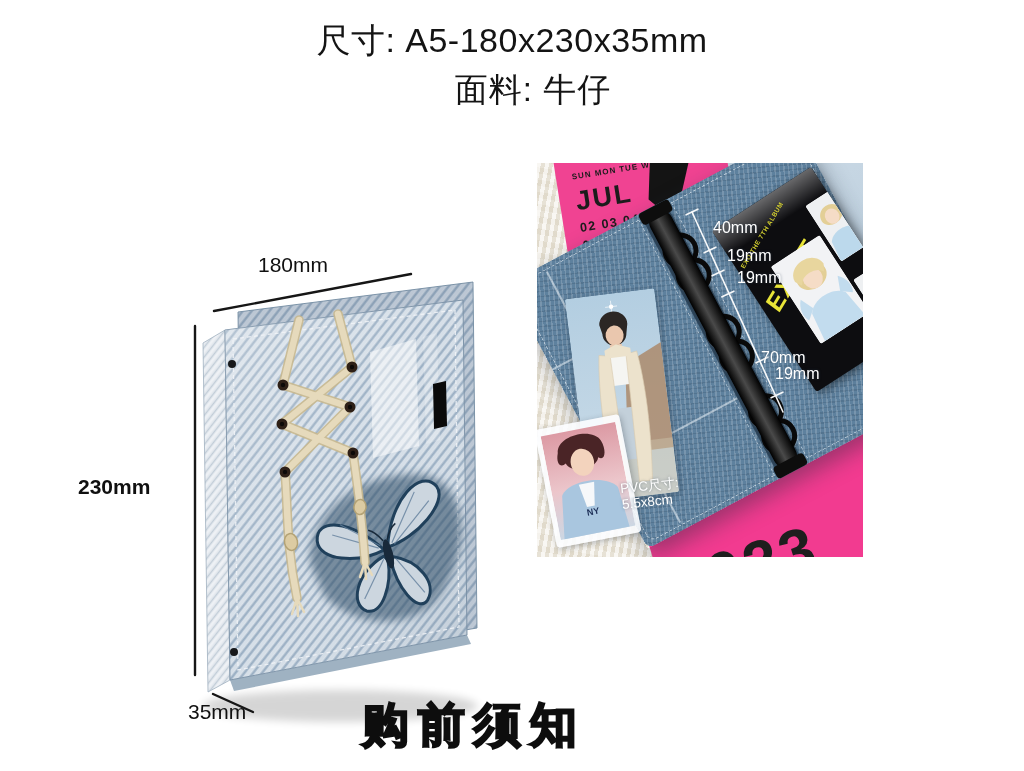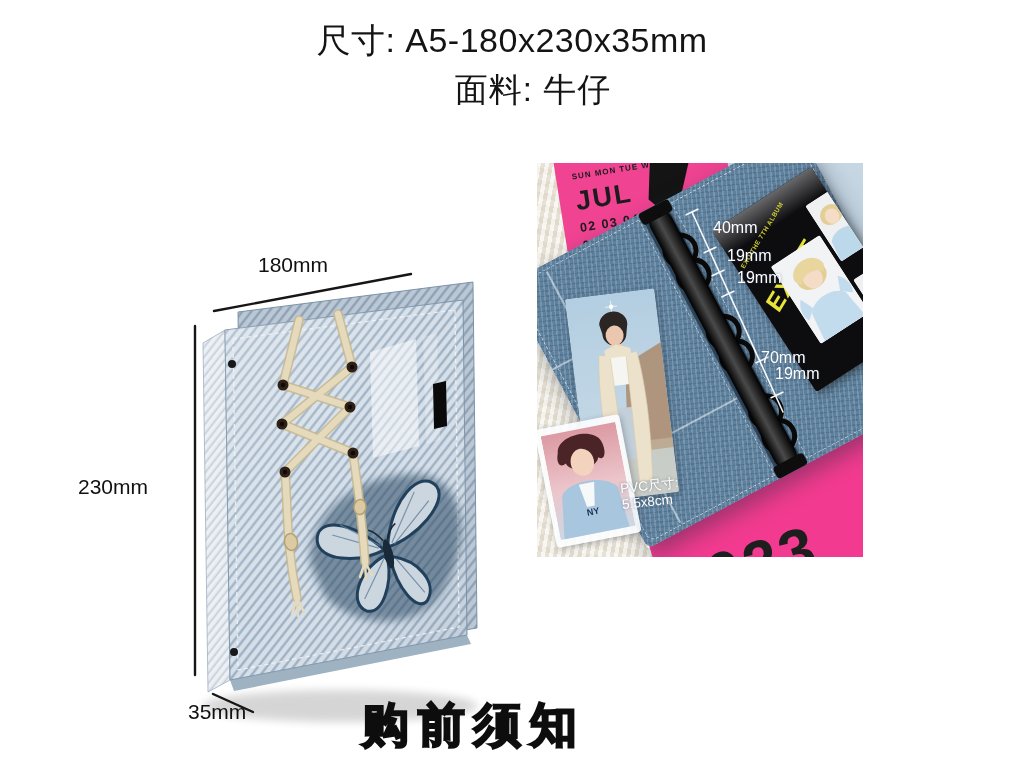--- a/index.html
+++ b/index.html
@@ -9,21 +9,21 @@
   }
   
   .title-line{position:absolute;left:0;width:1024px;text-align:center;font-weight:500;color:#141414;}
   #title1{top:18px;font-size:34px;letter-spacing:.5px;}
   #title2{top:68px;font-size:33px;letter-spacing:1px;margin-left:21px;}
   
   #diagram{position:absolute;left:0;top:120px;width:520px;height:540px;padding-left:44px;}
   #binder-svg{position:absolute;left:160px;top:140px;width:330px;height:520px;}
   .dim-label{position:absolute;font-size:21px;color:#101010;white-space:nowrap;}
   #dim-w{left:258px;top:133px;}
-  #dim-h{left:78px;top:355px;}
+  #dim-h{left:78px;top:355px;font-weight:bold;}
   #dim-d{left:188px;top:580px;}
   
   #photo{position:absolute;left:537px;top:163px;width:326px;height:394px;overflow:hidden;
     background-color:#ece7db;
     background-image:
       repeating-linear-gradient(100deg, rgba(255,255,255,.55) 0 4px, rgba(205,196,176,.28) 4px 8px),
       repeating-linear-gradient(10deg, rgba(255,255,255,.25) 0 6px, rgba(214,206,188,.18) 6px 12px);
   }
   #blue-corner{position:absolute;right:0;top:0;width:185px;height:150px;z-index:1;
     background:linear-gradient(160deg,#ccdae6,#b9cddc);

